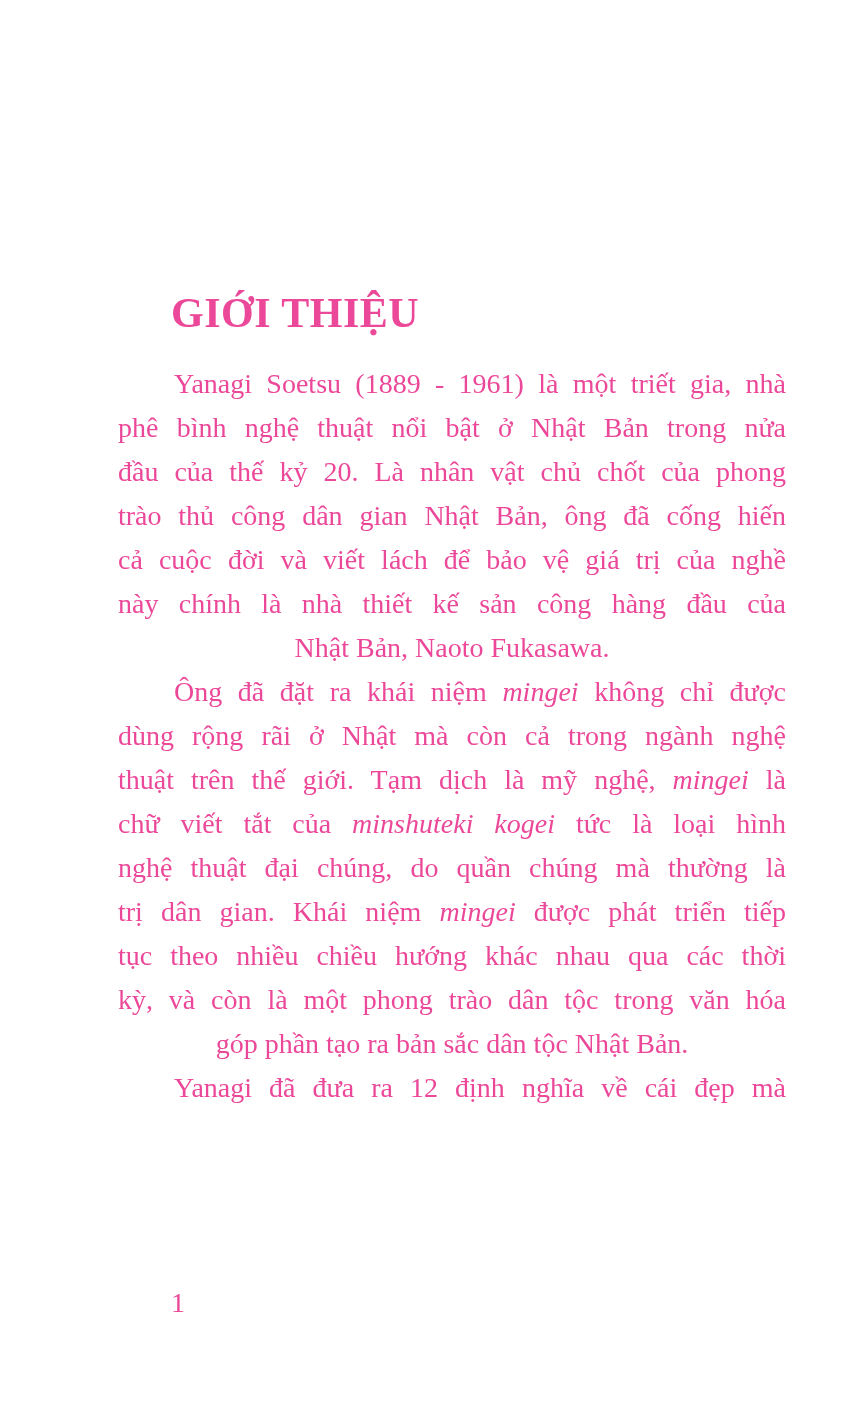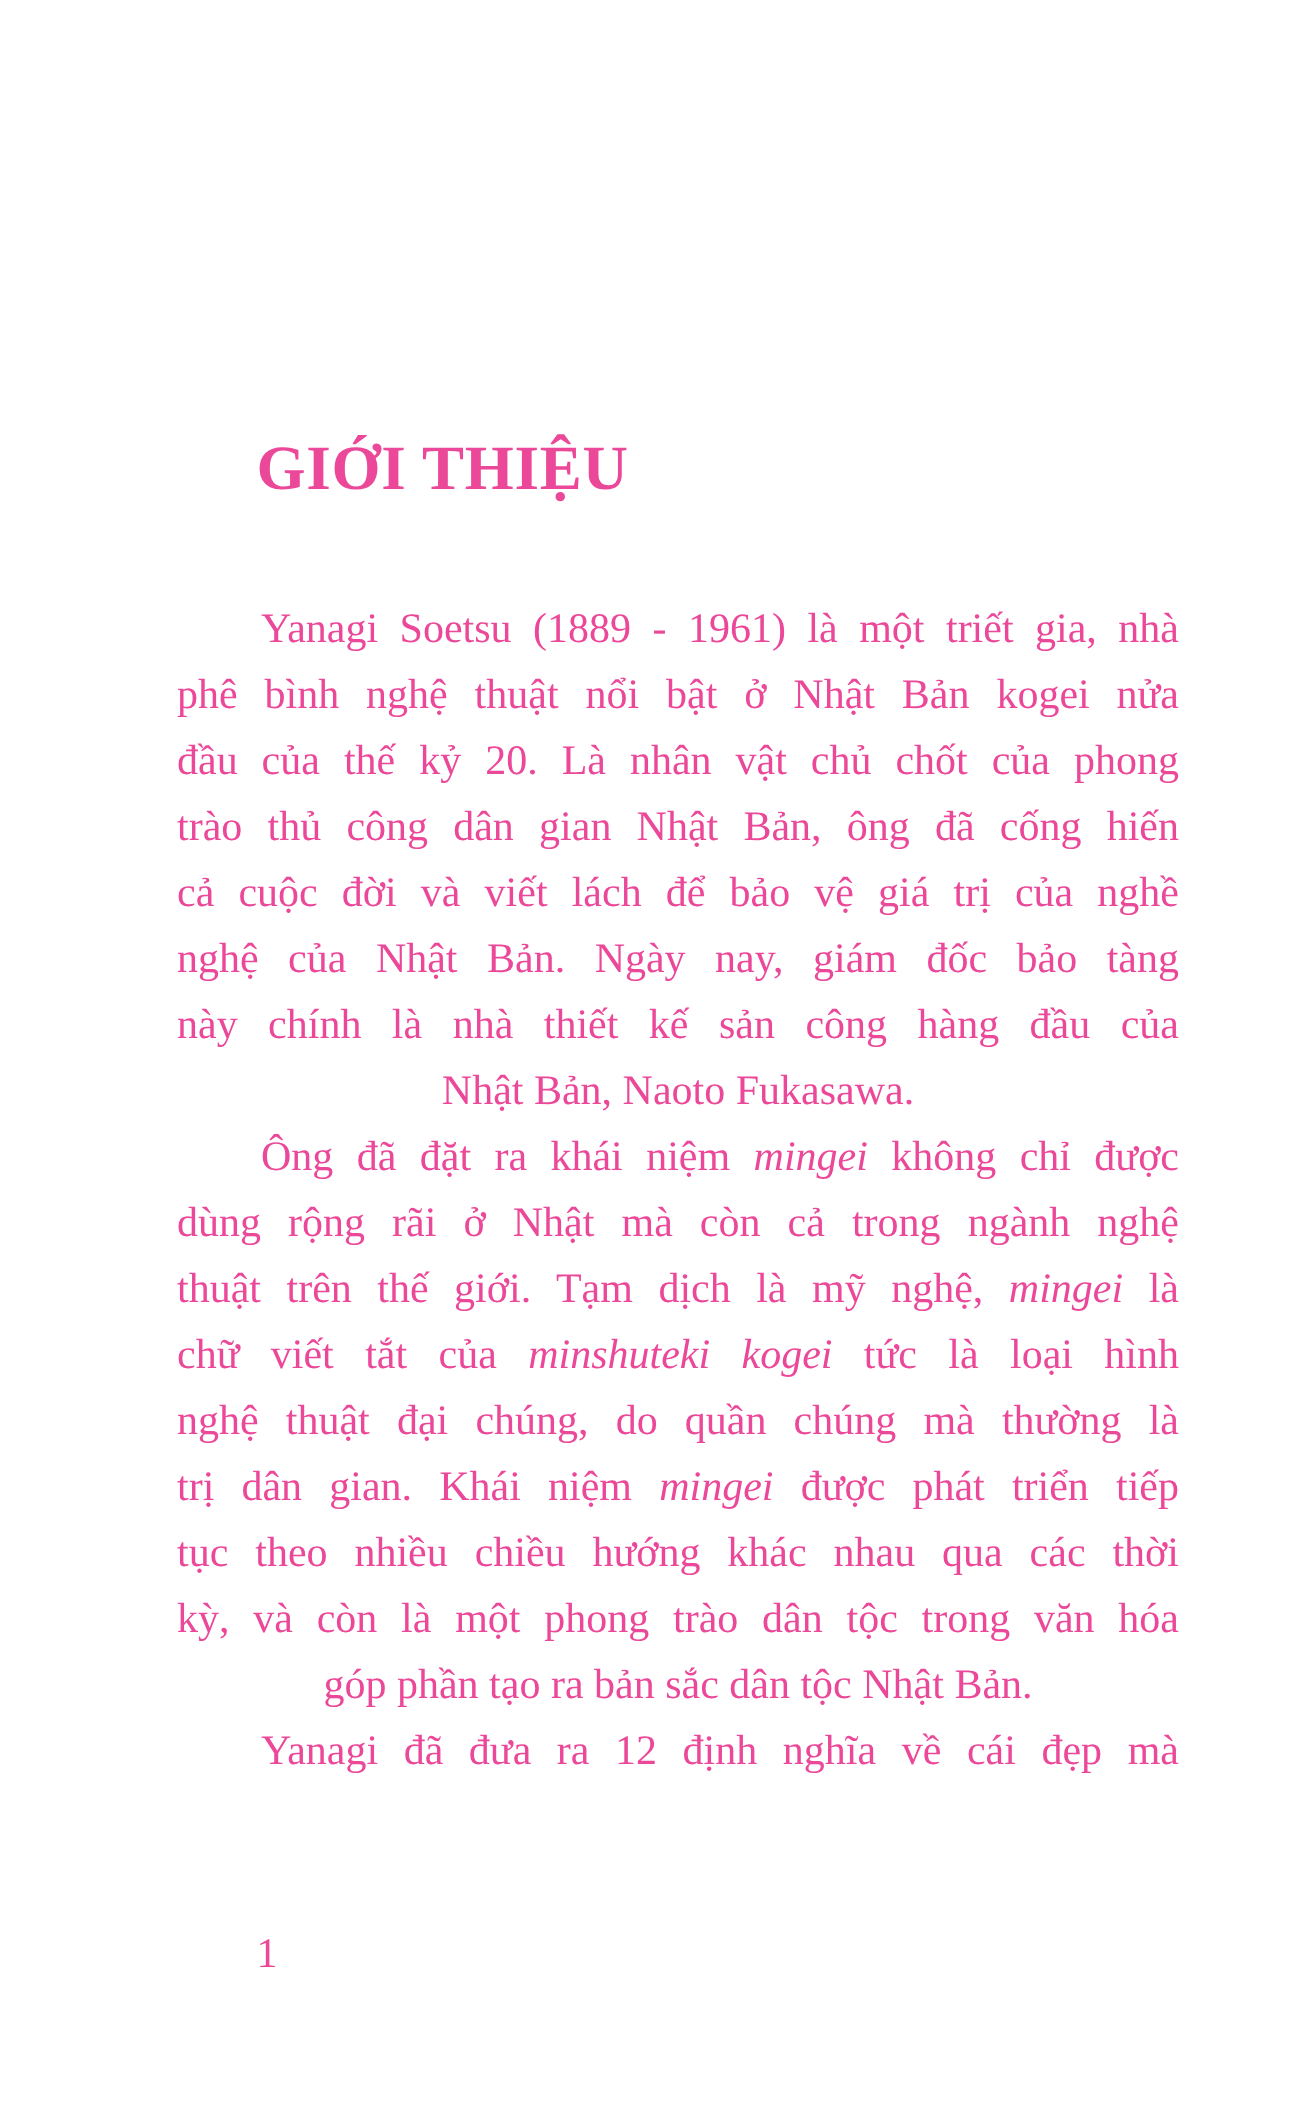--- a/index.html
+++ b/index.html
@@ -27,21 +27,20 @@
     line-height: 1.1;
     white-space: nowrap;
   }
   .body-text {
     position: absolute;
     left: 118px;
     top: 362px;
     width: 668px;
     font-size: 28px;
     line-height: 44px;
-    margin-top: 36px;
   }
   .paragraph {
     margin: 0;
   }
   .text-line {
     height: 44px;
     text-align: center;
   }
   .text-line.stretch {
     text-align: justify;
@@ -63,25 +62,24 @@
 </style>
 </head>
 <body>
 
 <div class="page">
   <h1 class="section-title">GIỚI THIỆU</h1>
 
   <div class="body-text">
       <div class="paragraph">
         <div class="text-line first stretch">Yanagi Soetsu (1889 - 1961) là một triết gia, nhà</div>
-        <div class="text-line stretch">phê bình nghệ thuật nổi bật ở Nhật Bản kogei nửa</div>
+        <div class="text-line stretch">phê bình nghệ thuật nổi bật ở Nhật Bản trong nửa</div>
         <div class="text-line stretch">đầu của thế kỷ 20. Là nhân vật chủ chốt của phong</div>
         <div class="text-line stretch">trào thủ công dân gian Nhật Bản, ông đã cống hiến</div>
         <div class="text-line stretch">cả cuộc đời và viết lách để bảo vệ giá trị của nghề</div>
-        <div class="text-line stretch">nghệ của Nhật Bản. Ngày nay, giám đốc bảo tàng</div>
         <div class="text-line stretch">này chính là nhà thiết kế sản công hàng đầu của</div>
         <div class="text-line">Nhật Bản, Naoto Fukasawa.</div>
       </div>
       <div class="paragraph">
         <div class="text-line first stretch">Ông đã đặt ra khái niệm <i>mingei</i> không chỉ được</div>
         <div class="text-line stretch">dùng rộng rãi ở Nhật mà còn cả trong ngành nghệ</div>
         <div class="text-line stretch">thuật trên thế giới. Tạm dịch là mỹ nghệ, <i>mingei</i> là</div>
         <div class="text-line stretch">chữ viết tắt của <i>minshuteki kogei</i> tức là loại hình</div>
         <div class="text-line stretch">nghệ thuật đại chúng, do quần chúng mà thường là</div>
         <div class="text-line stretch">trị dân gian. Khái niệm <i>mingei</i> được phát triển tiếp</div>

